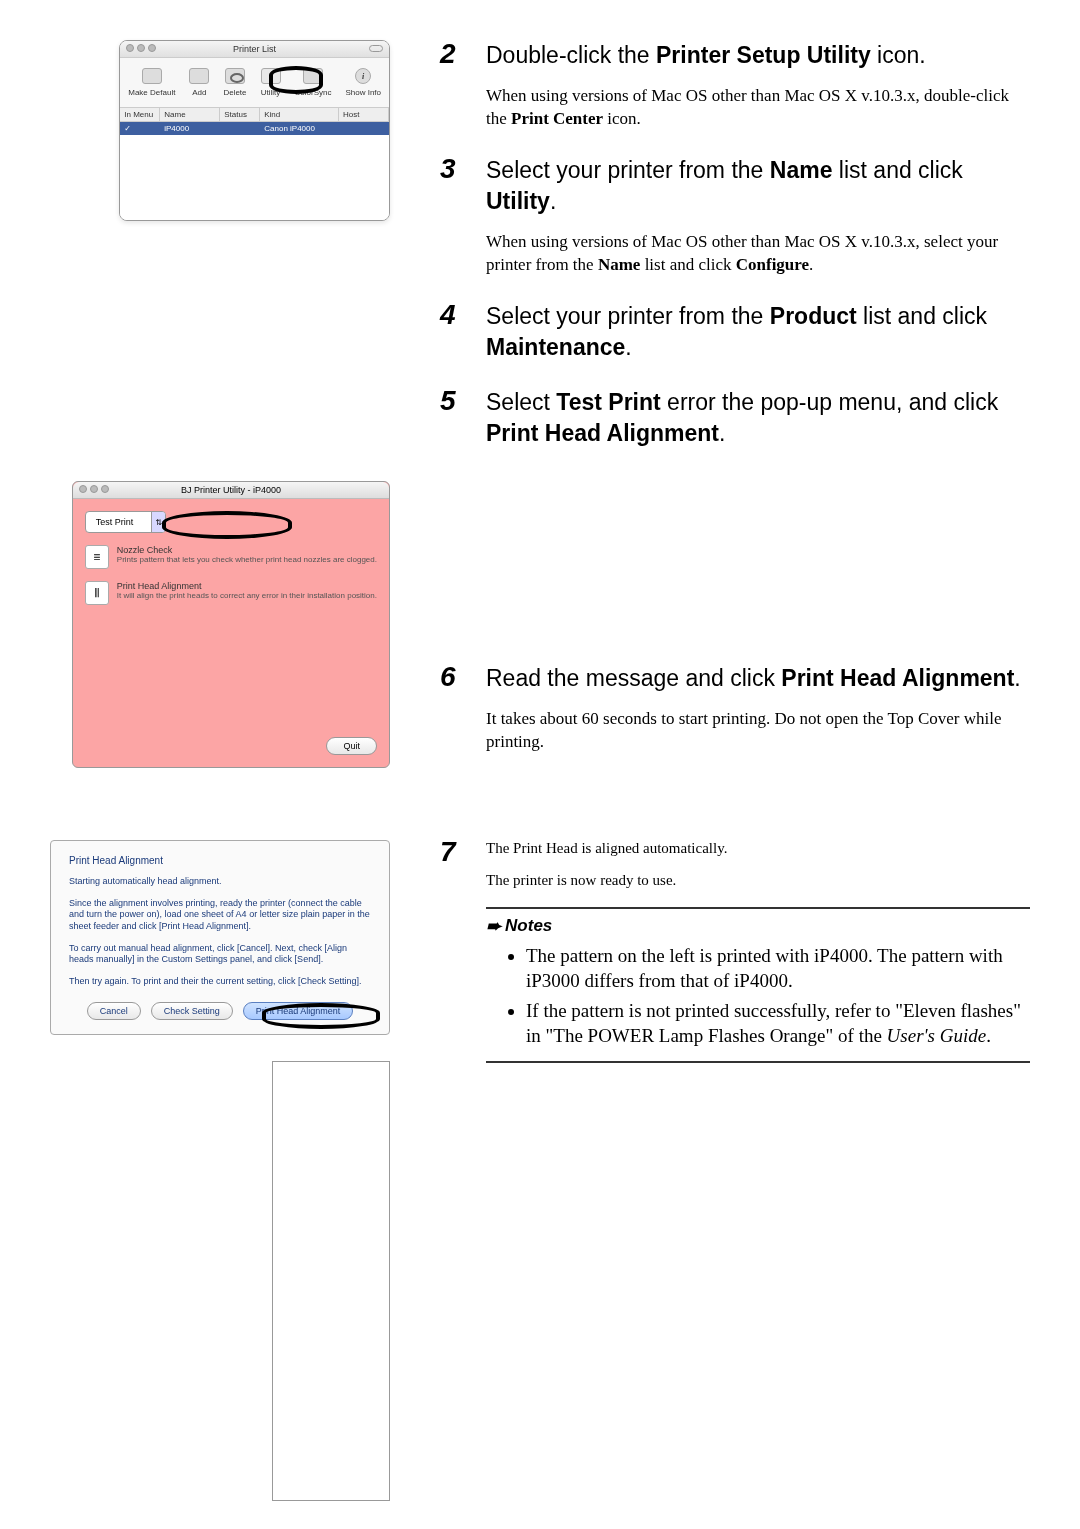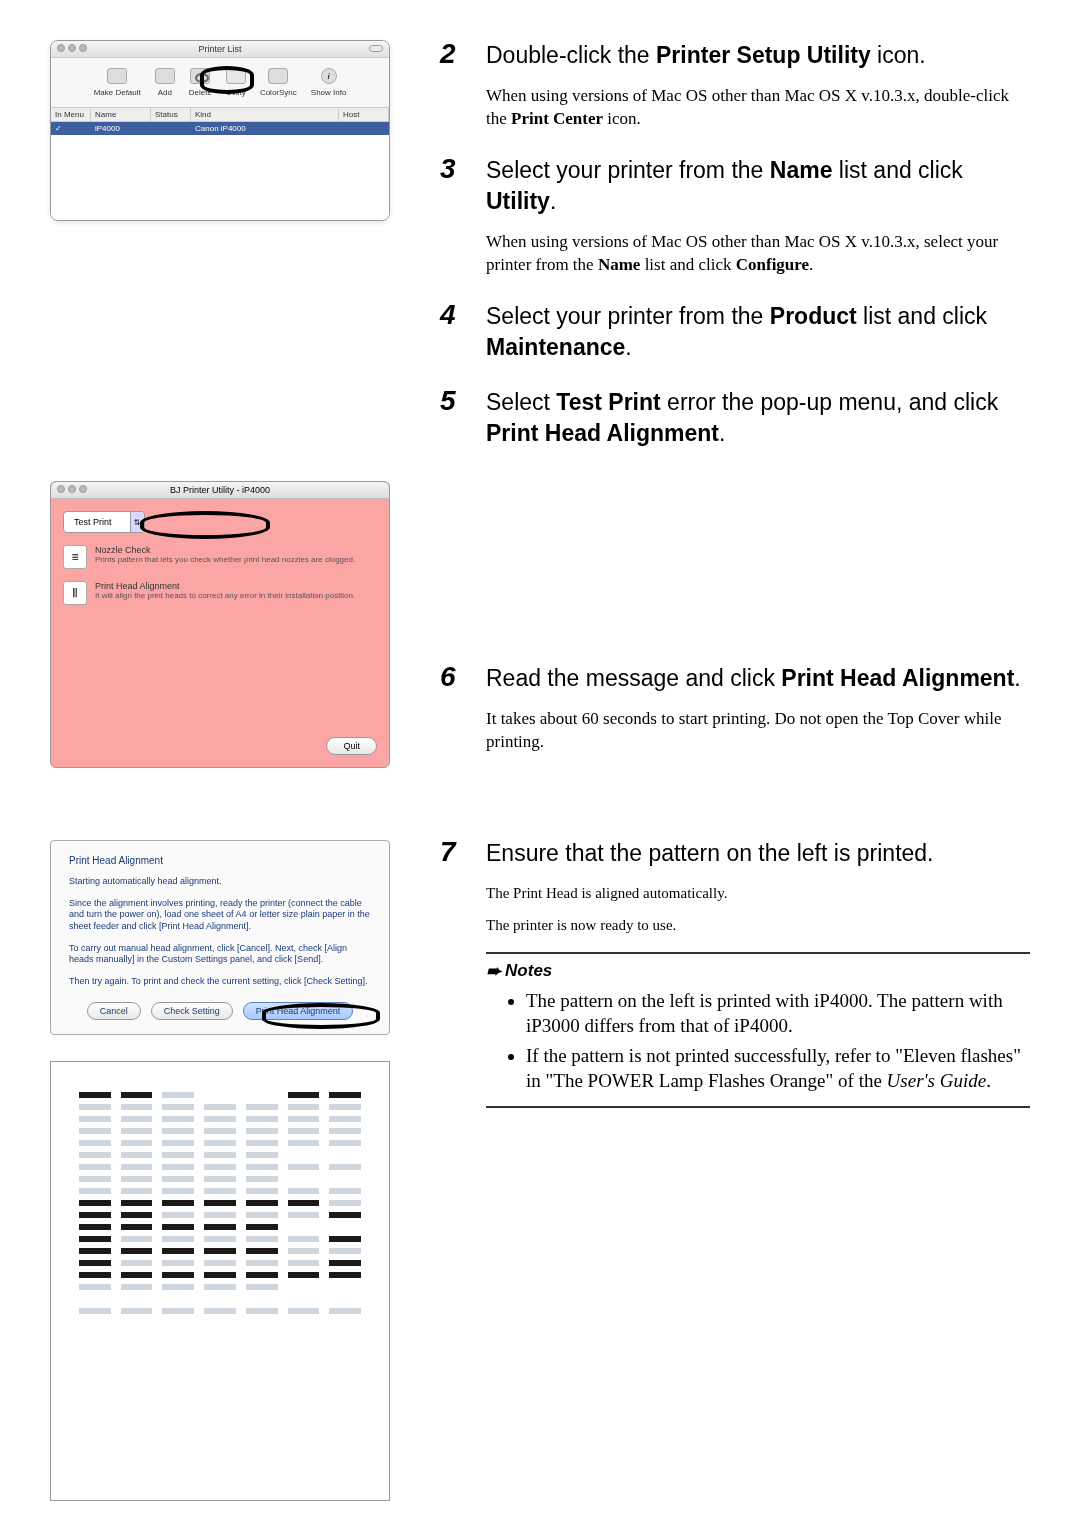--- a/index.html
+++ b/index.html
@@ -8,21 +8,21 @@
       background: #fff;
       width: 1080px;
       padding: 40px 50px 50px 50px;
       color: #000;
     }
     .page-grid {
       display: grid;
       grid-template-columns: 340px 1fr;
       column-gap: 50px;
     }
-    .left-col { display: flex; flex-direction: column; gap: 26px; }
+    .left-col { display: flex; flex-direction: column; gap: 26px; align-items: flex-end; }
     .right-col { display: flex; flex-direction: column; }
 
     
     .fig-window {
       background: #fff;
       border: 1px solid #999;
       border-radius: 8px;
       overflow: hidden;
       font-family: Arial, sans-serif;
       font-size: 9px;
@@ -220,21 +220,21 @@
     </div>
 
     <div style="height:20px"></div>
 
     <div class="fig-wrap">
       <div class="fig3">
         <div class="title">Print Head Alignment</div>
         <p>Starting automatically head alignment.</p>
         <p>Since the alignment involves printing, ready the printer (connect the cable and turn the power on), load one sheet of A4 or letter size plain paper in the sheet feeder and click [Print Head Alignment].</p>
         <p>To carry out manual head alignment, click [Cancel]. Next, check [Align heads manually] in the Custom Settings panel, and click [Send].</p>
-        <p>Then try again. To print and check the current setting, click [Check Setting].</p>
+        <p>Then try again. To print and their the current setting, click [Check Setting].</p>
         <div class="fig3-btns">
           <span class="btn-pill">Cancel</span>
           <span class="btn-pill">Check Setting</span>
           <span class="btn-pill btn-primary">Print Head Alignment</span>
         </div>
       </div>
       <div class="ellipse-ring3" style="bottom:6px; right:10px;"></div>
     </div>
 
     <div class="fig4">
@@ -450,21 +450,20 @@
         </div>
         <div class="step-body">It takes about 60 seconds to start printing. Do not open the Top Cover while printing.</div>
       </div>
     </div>
 
     <div style="height:60px"></div>
 
     <div class="step">
       <div class="step-num">7</div>
       <div style="flex:1">
-        <div class="step-head">Ensure that the pattern on the left is printed.</div>
         <div class="sub-body">The Print Head is aligned automatically.</div>
         <div class="sub-body" style="margin-top:12px">The printer is now ready to use.</div>
 
         <div class="notes-sep"></div>
         <div class="notes-title">
           <span class="notes-arrow">➨</span>
           <span>Notes</span>
         </div>
         <ul class="notes-list">
           <li>The pattern on the left is printed with iP4000. The pattern with iP3000 differs from that of iP4000.</li>

